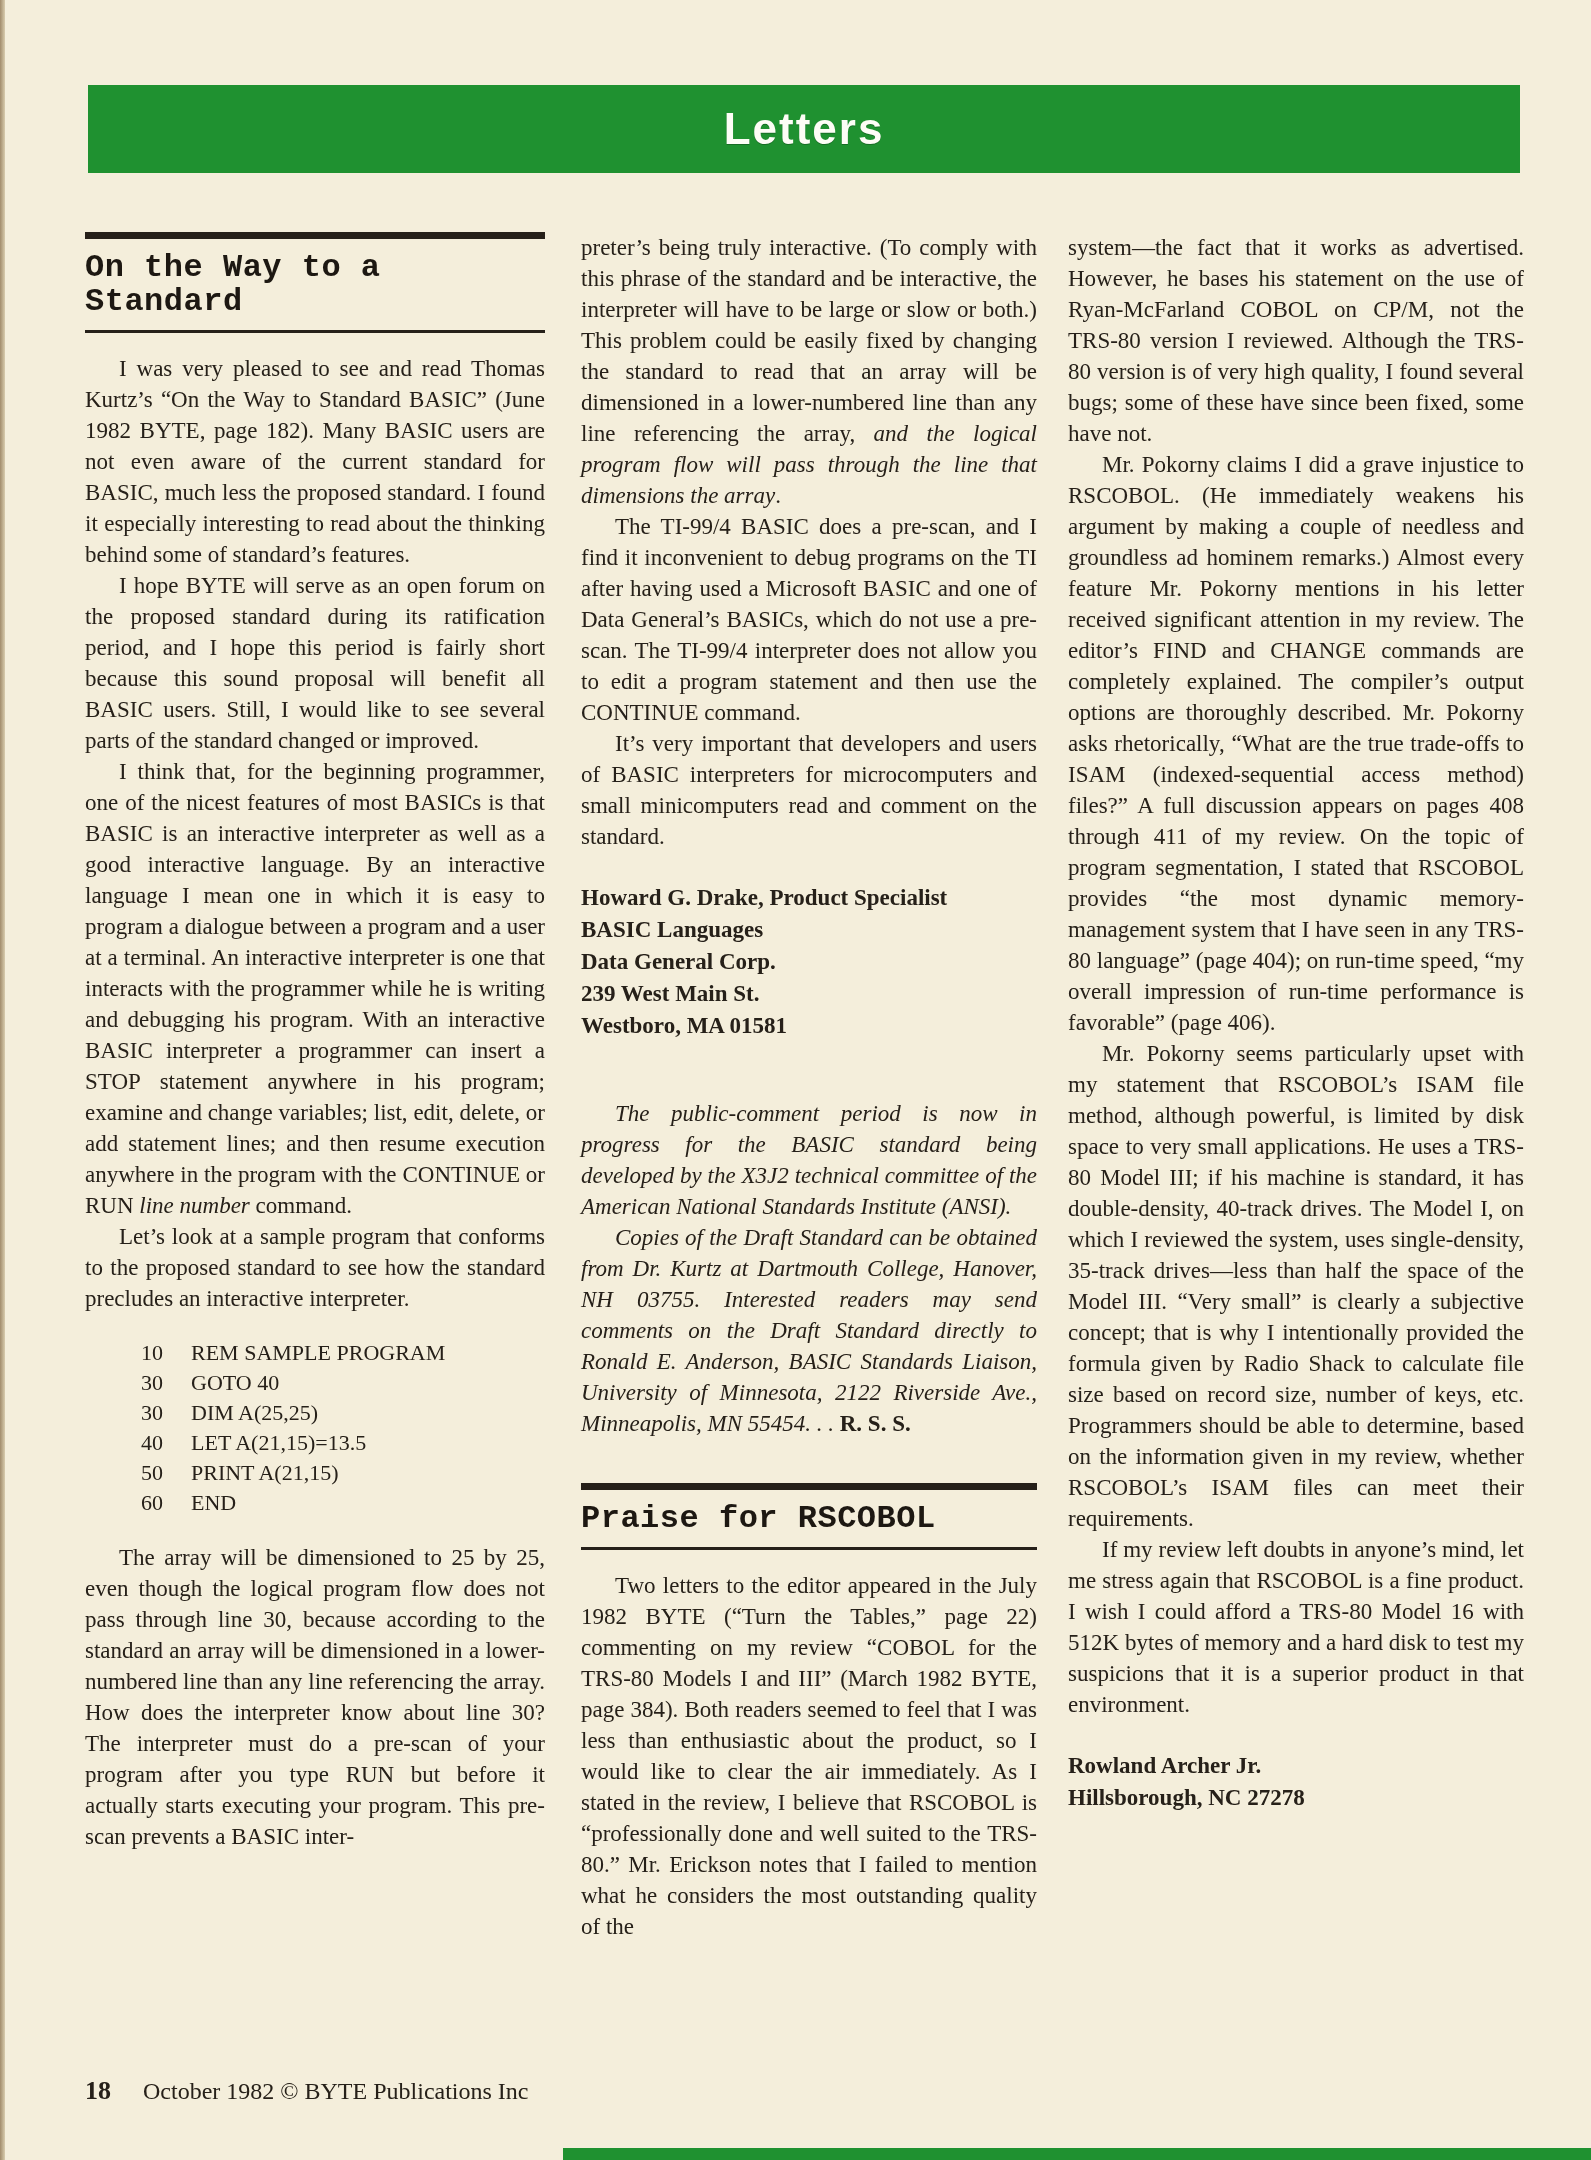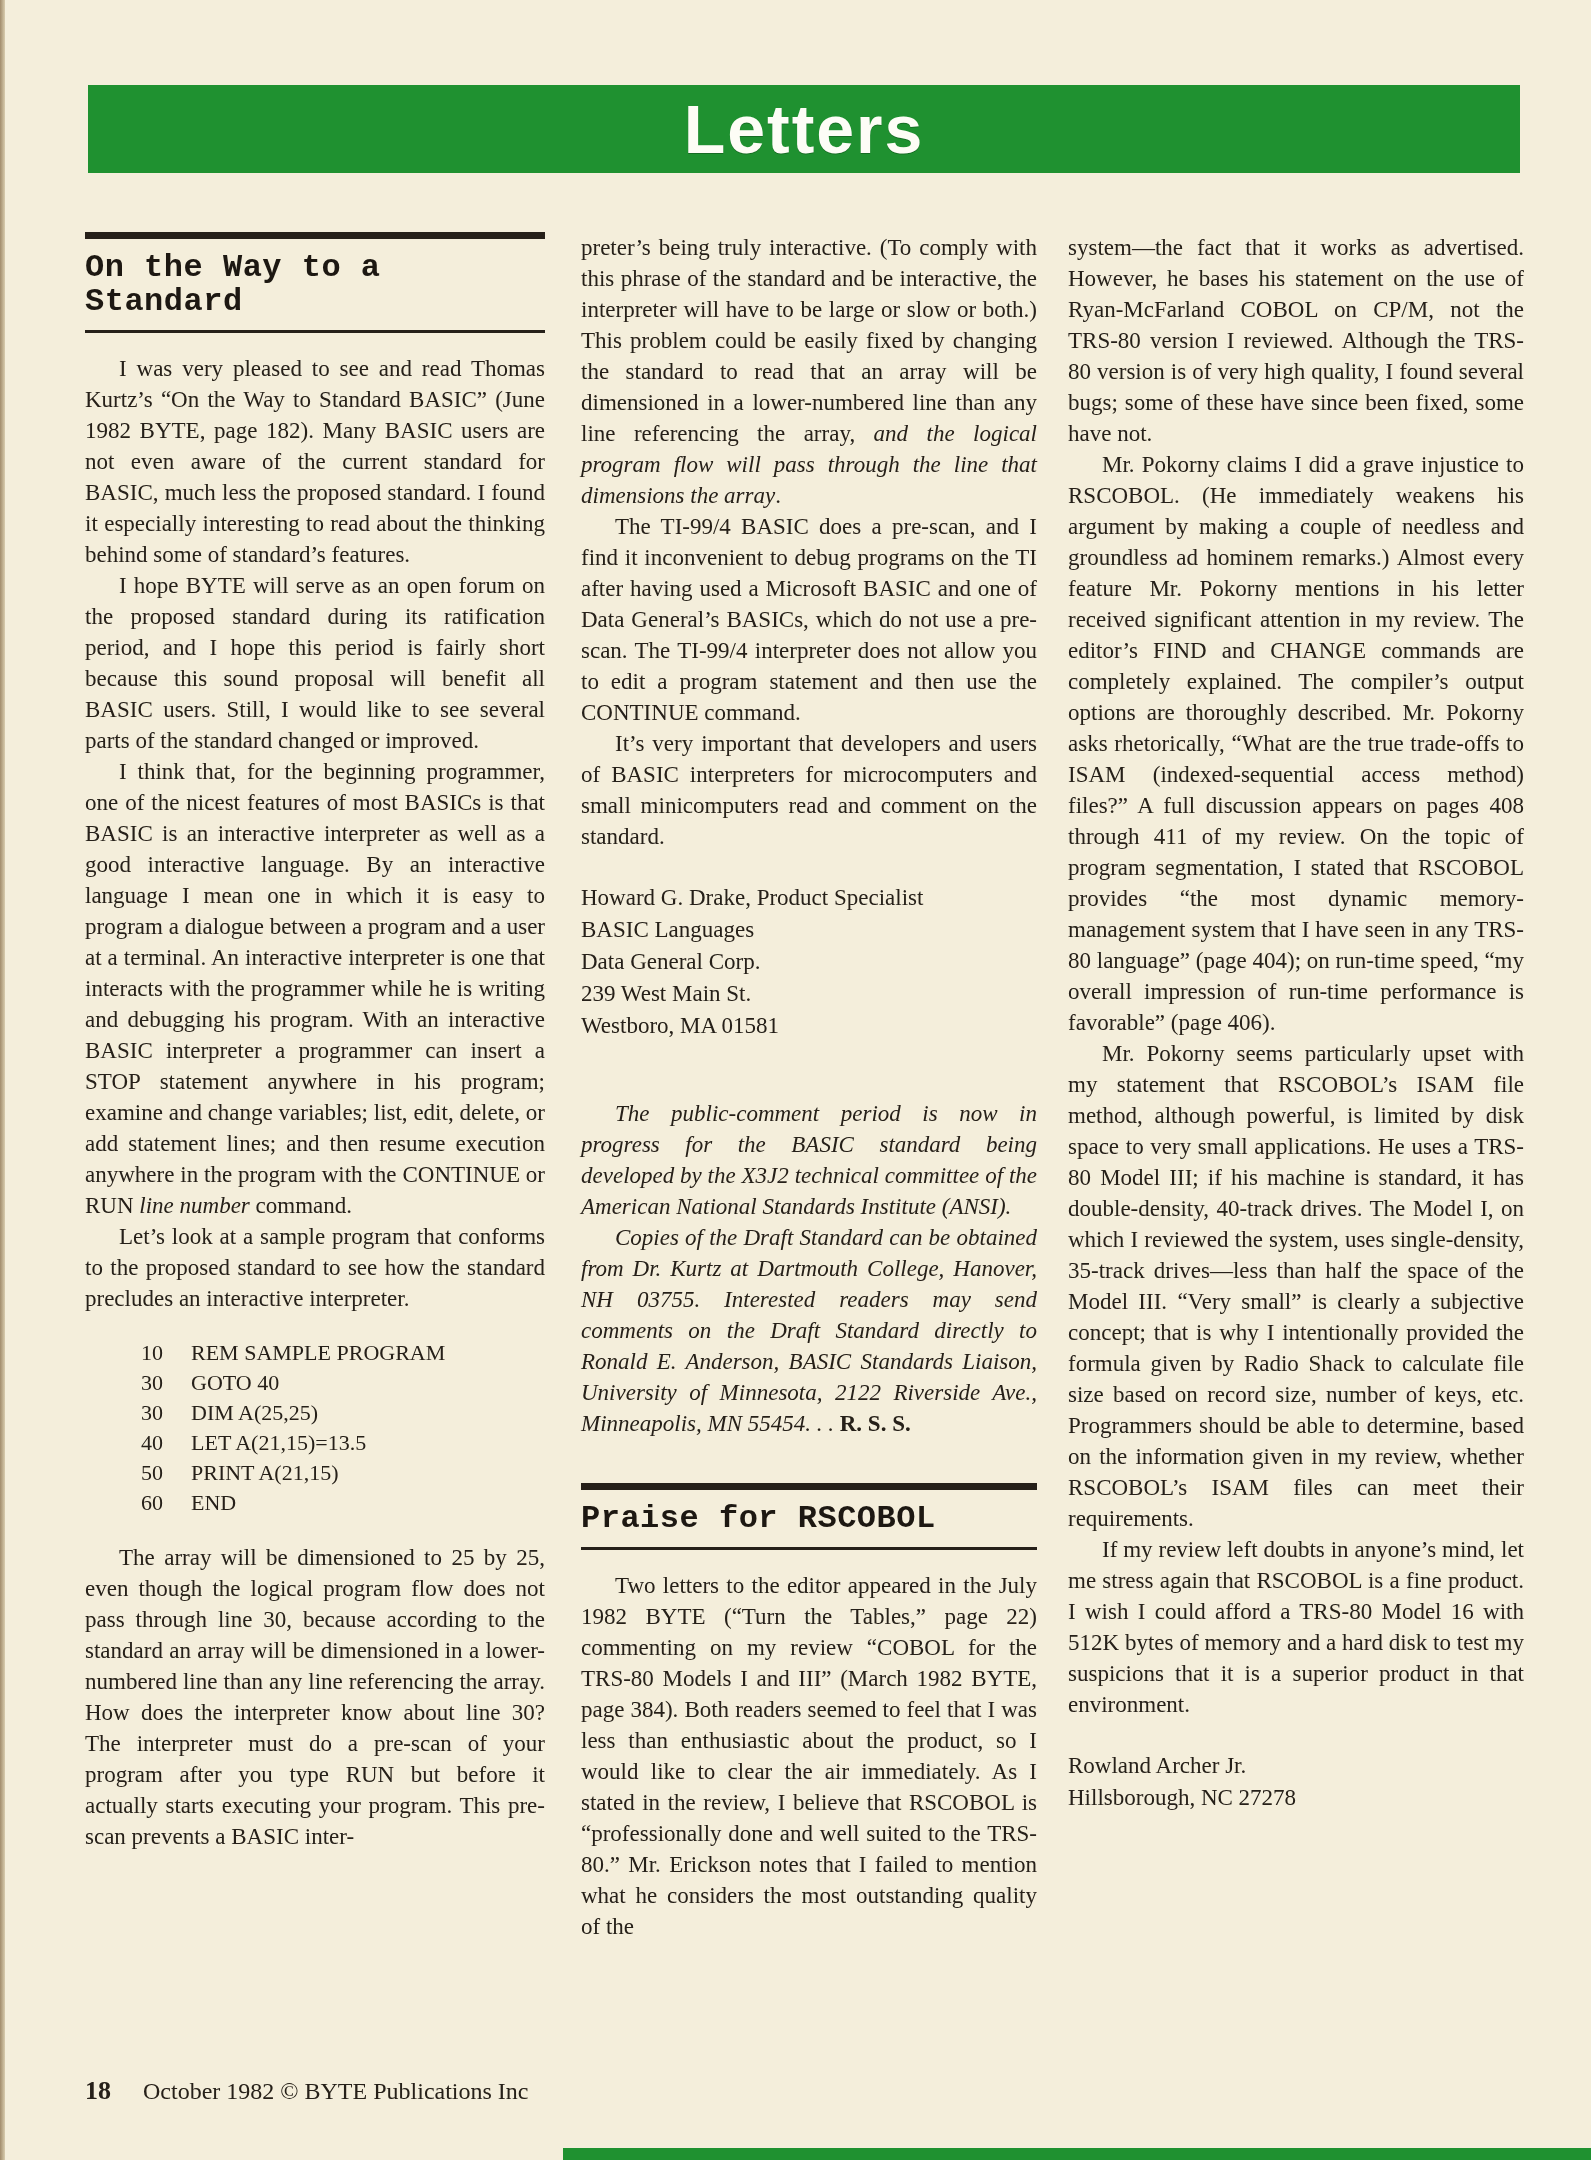--- a/index.html
+++ b/index.html
@@ -14,21 +14,21 @@
   .scan-edge-left{
     position:absolute;left:0;top:0;width:5px;height:2160px;
     background:linear-gradient(to right,#a18c6c,#d8ccae);
   }
   .banner{
     position:absolute;left:88px;top:85px;width:1432px;height:88px;
     display:flex;align-items:center;justify-content:center;
   }
   .banner-title{
     font-family:"Liberation Sans","DejaVu Sans",sans-serif;
-    font-weight:bold;font-size:68px;letter-spacing:2px;color:#fdfdf6;
+    font-weight:bold;font-size:44px;letter-spacing:2px;color:#fdfdf6;
     text-shadow:0 1px 0 rgba(0,0,0,.25);
   }
   .col{
     position:absolute;top:232px;
     text-align:justify;
     font-size:23px;line-height:31px;
   }
   #col-0{left:85px;width:460px;}
   #col-1{left:581px;width:456px;}
   #col-2{left:1068px;width:456px;}
@@ -42,21 +42,21 @@
   .rule-thin{height:3px;background:#262019;margin-top:11px;}
   .section-heading h2{
     margin:12px 0 0 0;text-align:left;
     font-family:Liberation Mono, monospace;
     font-weight:bold;font-size:32px;line-height:34px;color:#1d1812;
     letter-spacing:0.5px;
   }
   .code-block{margin:24px 0 24px 56px;font-size:22px;line-height:30px;text-align:left;}
   .code-line{white-space:nowrap;}
   .code-num{display:inline-block;width:36px;text-align:left;margin-right:14px;}
-  .signature{font-weight:normal;text-align:left;line-height:32px;}
+  .signature{font-weight:bold;text-align:left;line-height:32px;}
   .gap{width:100%;}
   .footer{
     position:absolute;left:85px;top:2076px;width:700px;
     font-size:24px;text-align:left;
   }
   .page-number{font-weight:bold;font-size:26px;margin-right:32px;}
   .bottom-bar{
     position:absolute;left:563px;top:2148px;width:1028px;height:12px;
   }
 </style>

